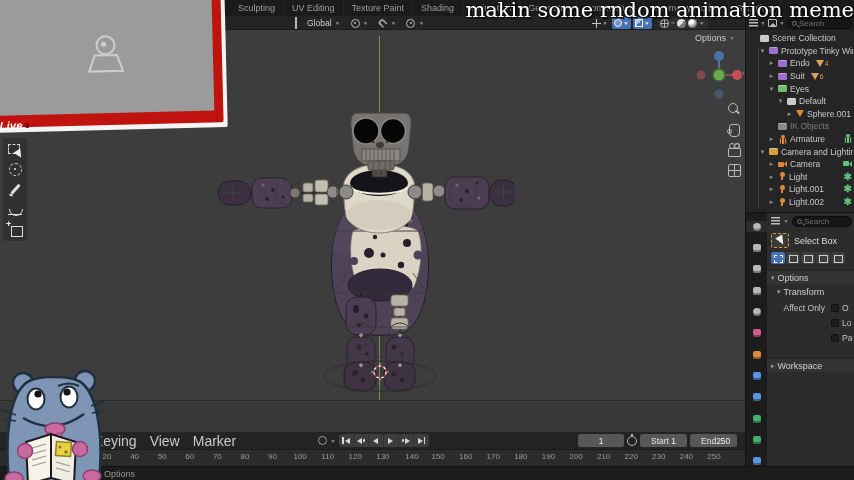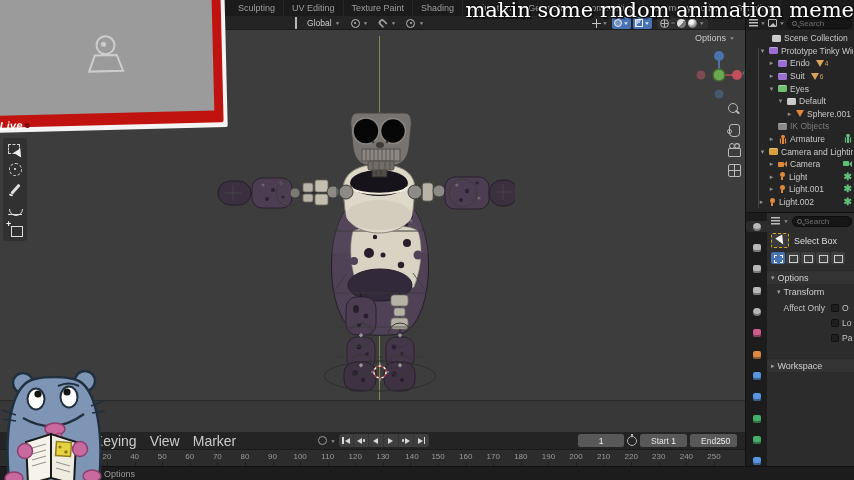--- a/index.html
+++ b/index.html
@@ -452,21 +452,21 @@
       <span class="chev">▼</span>
       <span class="mini-img"></span>
       <span class="chev">▼</span>
       <span class="searchbox">
         <span class="mag"></span>
         <span>Search</span>
       </span>
     </div>
     <div class="guide" style="left:12px; top:32px; height:160px;"></div>
     <div id="outliner-rows">
-        <div class="orow" style="padding-left: 16px;">
+        <div class="orow" style="padding-left: 4px;">
           <span class="exp"></span>
           <span class="oi oi-collection" style="--c: #c9c9c9;"></span>
           <span class="olabel">Scene Collection</span>
         </div>
         <div class="orow" style="padding-left: 13px;">
           <span class="exp">▾</span>
           <span class="oi oi-collection" style="--c: #9a6fd0;"></span>
           <span class="olabel">Prototype Tinky Wink</span>
         </div>
         <div class="orow" style="padding-left: 22px;">
@@ -529,21 +529,21 @@
           <span class="oi oi-light" style="--c: #e0883a;"></span>
           <span class="olabel">Light</span>
           <span class="oright"><span class="oi oi-star">✱</span></span>
         </div>
         <div class="orow" style="padding-left: 22px;">
           <span class="exp">▸</span>
           <span class="oi oi-light" style="--c: #e0883a;"></span>
           <span class="olabel">Light.001</span>
           <span class="oright"><span class="oi oi-star">✱</span></span>
         </div>
-        <div class="orow" style="padding-left: 12px;">
+        <div class="orow" style="padding-left: 22px;">
           <span class="exp">▸</span>
           <span class="oi oi-light" style="--c: #e0883a;"></span>
           <span class="olabel">Light.002</span>
           <span class="oright"><span class="oi oi-star">✱</span></span>
         </div>
       </div>
   </div>
 
   <div id="properties">
     <div id="prop-tabs">

